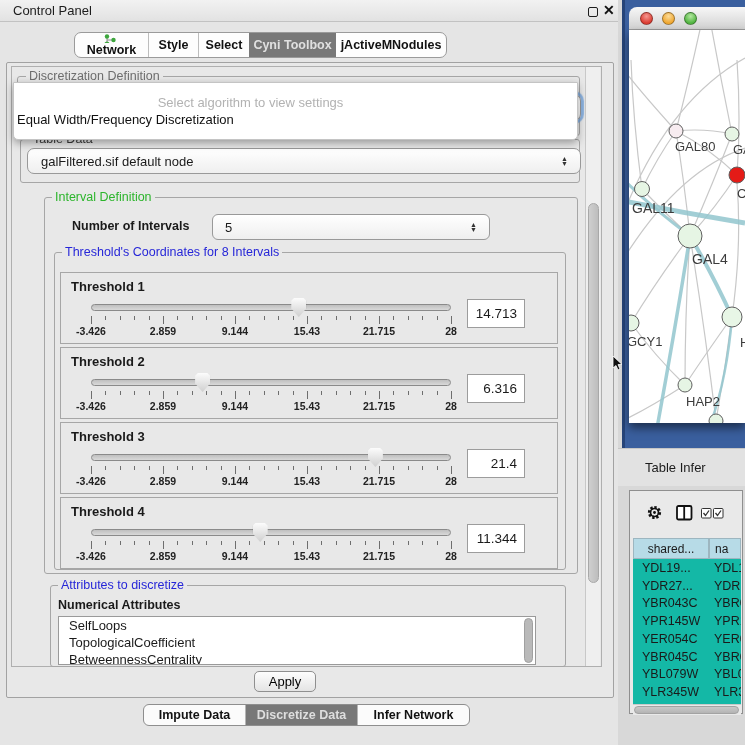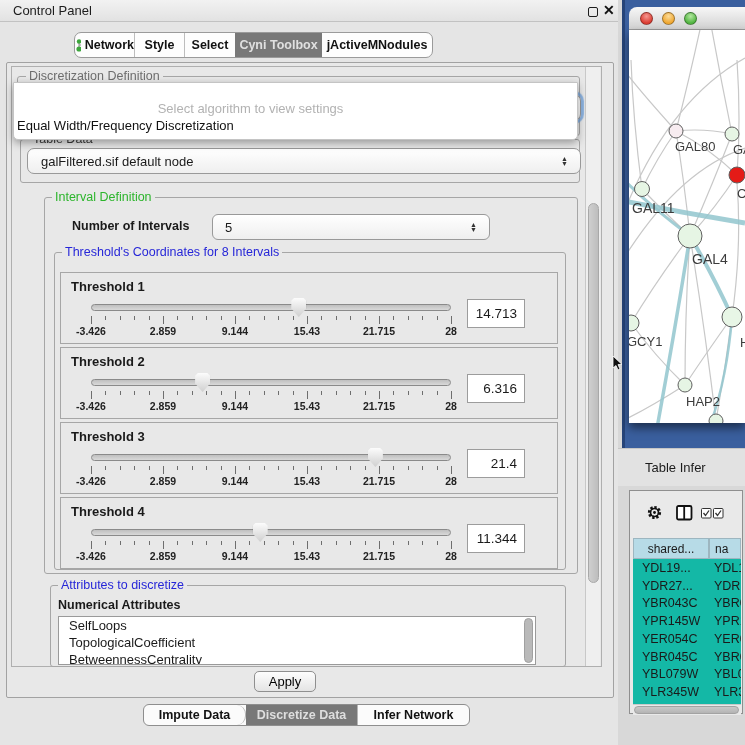--- a/index.html
+++ b/index.html
@@ -37,21 +37,21 @@
 
   .combo { background:linear-gradient(#FFFFFF,#EFEFEF); border:1px solid #999;
     border-radius:7px; font-size:13px; display:flex; align-items:center; }
   .combo .val { padding-left:13px; }
   .spin-arrows { position:absolute; right:12px; top:50%; transform:translateY(-50%);
     display:flex; flex-direction:column; line-height:5px; font-size:7px; color:#333; }
   .focus-ring { box-shadow:0 0 1px 3px rgba(110,160,220,0.75); }
 
   .popup { left:13px; top:82px; width:565px; height:58px; background:#FFF; z-index:5;
     border:1px solid #C4C4C4; border-radius:0 0 5px 5px; box-shadow:0 3px 8px rgba(0,0,0,0.35);
-    padding-top:18px; font-size:13px; }
+    padding-top:12px; font-size:13px; }
   .popup .hint { height:17px; text-align:center; color:#B2B2B2; padding-right:90px; }
   .popup .item { height:17px; padding-left:3px; color:#111; }
   .popup .item.bold { font-weight:bold; }
 
   .thresh-box { position:absolute; left:60px; width:498px; height:72px;
     border:1px solid #A6A6A6; background:#E8E8E8; }
   .thresh-label { position:absolute; left:10px; top:6px; font-size:13px; font-weight:bold; }
   .track { position:absolute; left:30px; top:31px; width:360px; height:7px;
     background:linear-gradient(#BFBFBF,#D9D9D9); border:1px solid #8A8A8A; border-radius:4px; }
   .thumbp { position:absolute; top:25px; width:15px; height:19px;
@@ -117,21 +117,21 @@
 </head>
 <body>
 
 <div class="abs cp-titlebar">
   <span>Control Panel</span>
   <span class="tb-float"></span>
   <span class="tb-close">✕</span>
 </div>
 
 <div class="abs tabbar" id="top-tabs">
-    <div class="seg sepline" style="width: 60px;">
+    <div class="seg sepline" style="width: 74px; flex-direction: column;">
       <svg width="14" height="14" style="margin-right: 4px;">
         <line x1="4" y1="3.5" x2="4" y2="11" stroke="#8a8a8a"></line>
         <line x1="4" y1="7" x2="10.5" y2="7" stroke="#8a8a8a"></line>
         <circle cx="4" cy="3.5" r="2.2" fill="#3DA63D"></circle>
         <circle cx="4" cy="11" r="2.6" fill="#3DA63D"></circle>
         <circle cx="10.5" cy="7" r="2.2" fill="#3DA63D"></circle>
       </svg>
       <span>Network</span>
     </div>
     <div class="seg sepline" style="width: 50px;">
@@ -356,21 +356,21 @@
     <div class="attr-item">BetweennessCentrality</div>
   </div>
 
 <div class="abs vscroll">
   <div class="thumb"></div>
 </div>
 
 <button class="abs apply-btn">Apply</button>
 
 <div class="abs bottom-tabs" id="bottom-tabs">
-    <div class="seg" style="width: 102px; border-radius: 9px;">Impute Data</div>
+    <div class="seg" style="width: 102px;">Impute Data</div>
     <div class="seg sel" style="width: 112px;">Discretize Data</div>
     <div class="seg" style="width: 111px;">Infer Network</div>
   </div>
 
 <div class="abs right-col"></div>
 
 <div class="abs net-window"></div>
 <div class="abs net-titlebar">
   <span class="light red"></span>
   <span class="light yellow"></span>

